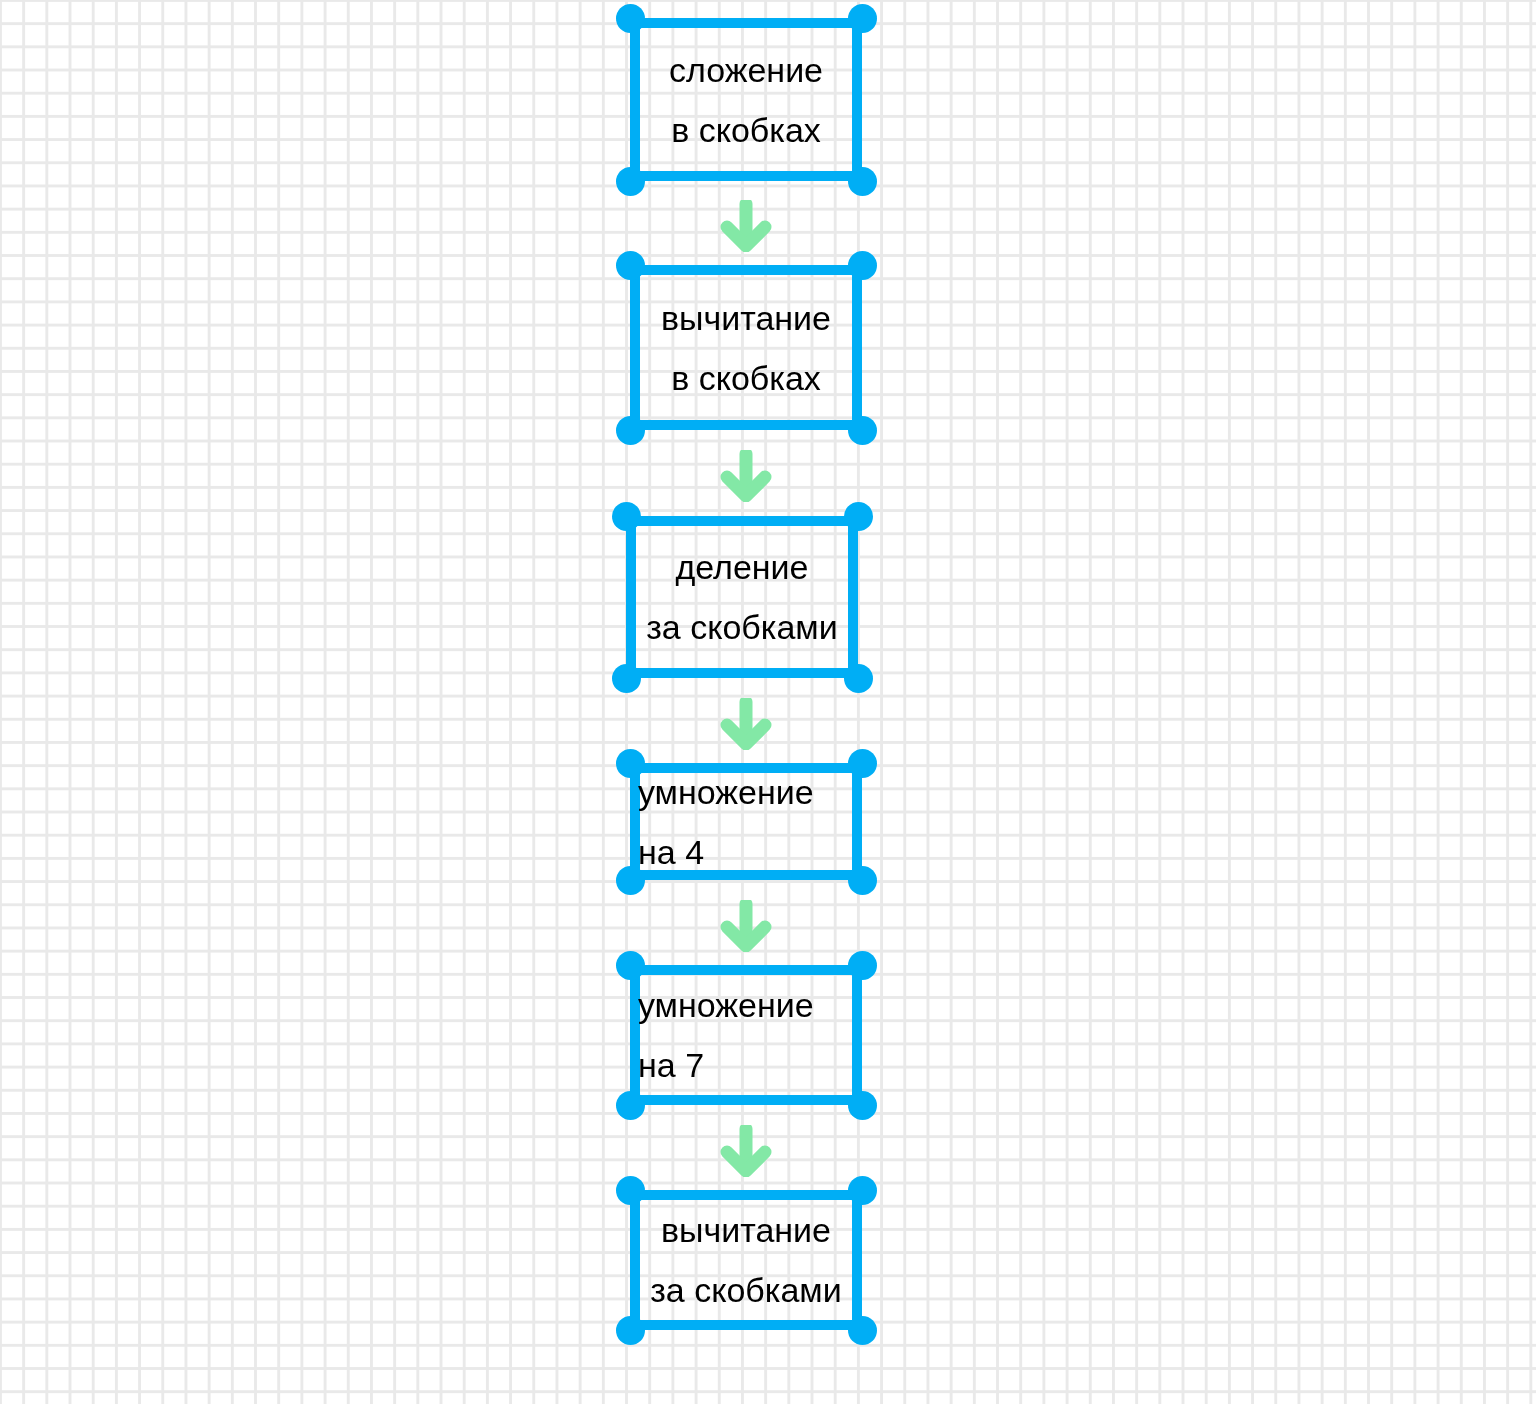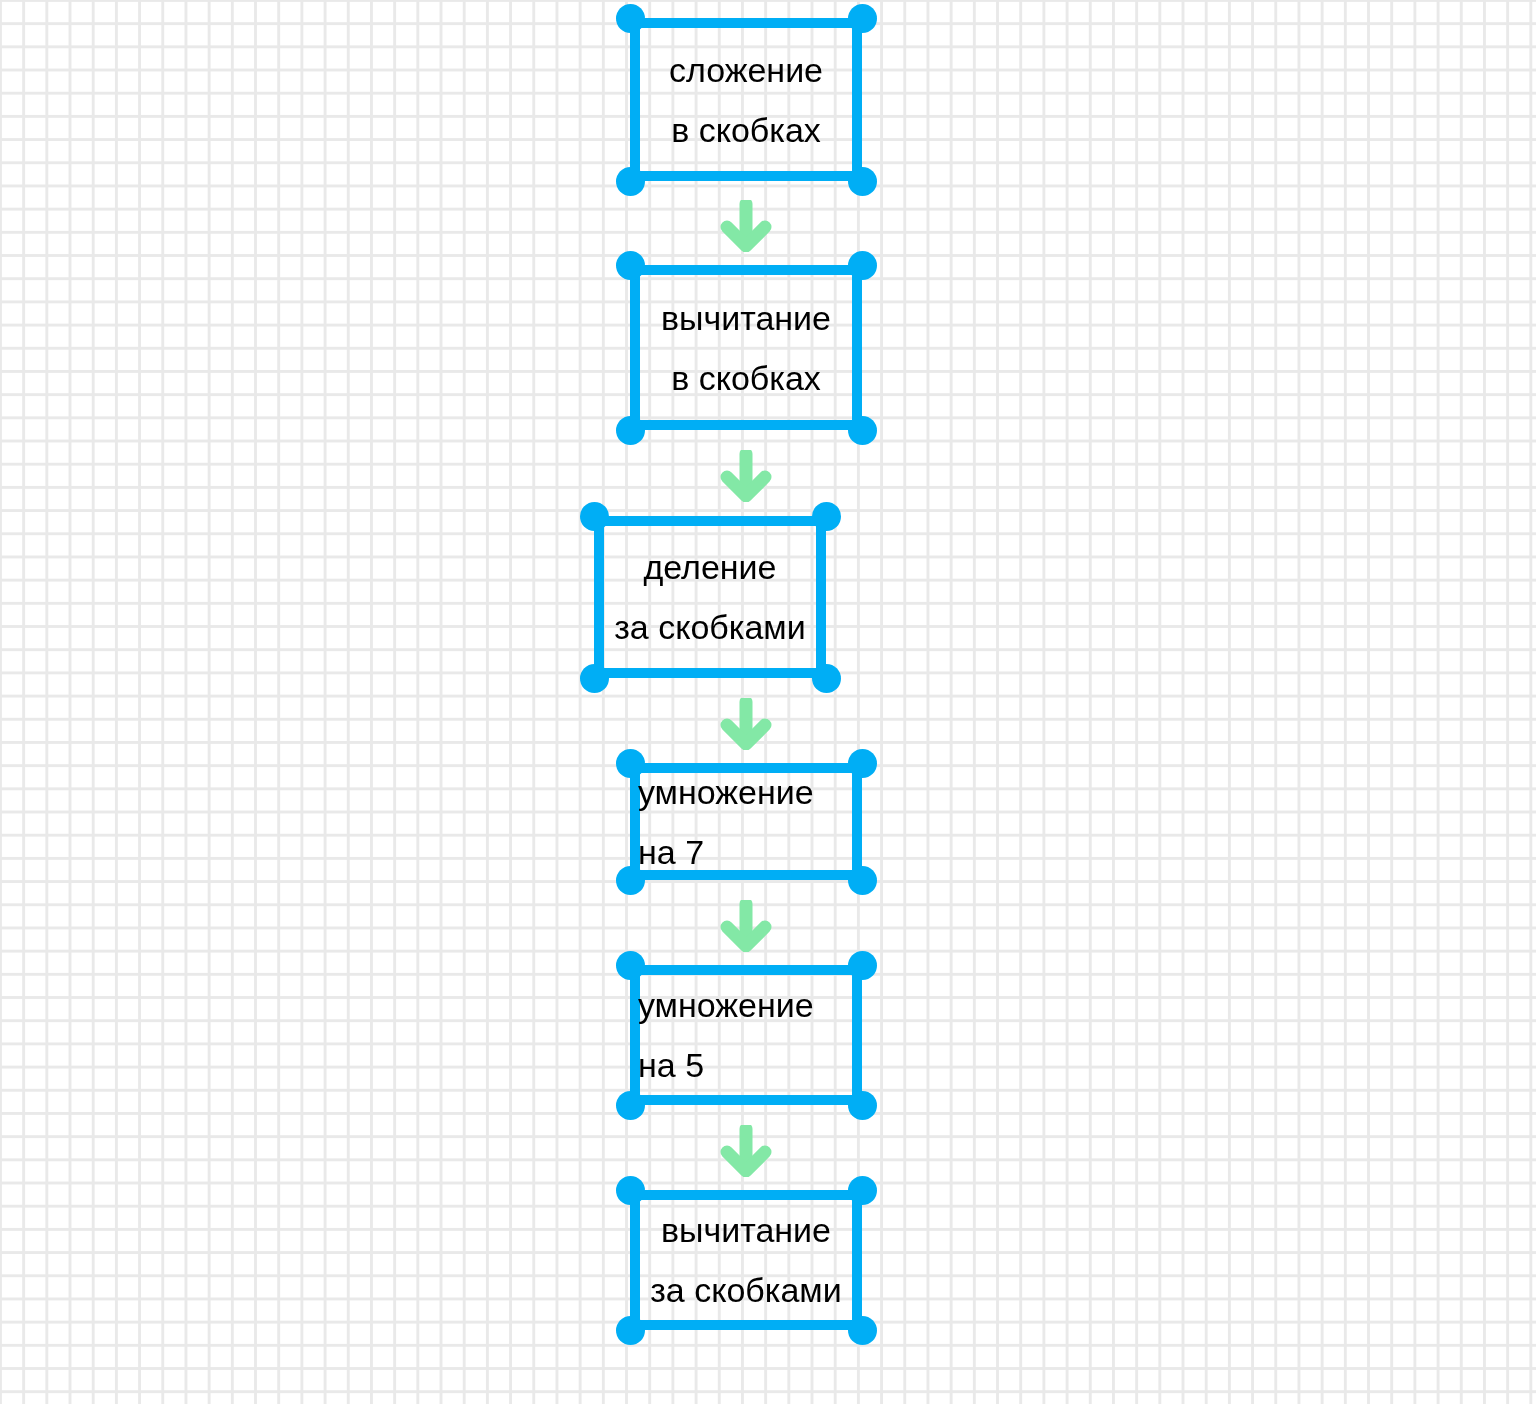--- a/index.html
+++ b/index.html
@@ -132,21 +132,21 @@
       </div>
     </div>
 
     <div class="arrow" style="left:720px; top:450px; height:52px;">
       <svg viewBox="0 0 52 52" xmlns="http://www.w3.org/2000/svg" aria-hidden="true">
         <path d="M26 4 L26 44" stroke="#83e8a6" stroke-width="13" stroke-linecap="round" fill="none"></path>
         <path d="M7 27 L26 46 L45 27" stroke="#83e8a6" stroke-width="13" stroke-linecap="round" stroke-linejoin="round" fill="none"></path>
       </svg>
     </div>
 
-    <div class="node align-wide" style="left:594px; top:516px; width:232px; height:162px;text-align:right;">
+    <div class="node align-wide" style="left:626px; top:516px; width:232px; height:162px;text-align:right;">
       <div class="node-frame"></div>
       <span class="dot tl"></span>
       <span class="dot tr"></span>
       <span class="dot bl"></span>
       <span class="dot br"></span>
       <div class="node-label">
         <span class="l1">деление</span>
         <span class="l2">за скобками</span>
       </div>
     </div>
@@ -159,40 +159,40 @@
     </div>
 
     <div class="node align-left" style="left:630px; top:763px; width:232px; height:117px;">
       <div class="node-frame"></div>
       <span class="dot tl"></span>
       <span class="dot tr"></span>
       <span class="dot bl"></span>
       <span class="dot br"></span>
       <div class="node-label">
         <span class="l1">умножение</span>
+        <span class="l2">на 4</span>
+      </div>
+    </div>
+
+    <div class="arrow" style="left:720px; top:900px; height:52px;">
+      <svg viewBox="0 0 52 52" xmlns="http://www.w3.org/2000/svg" aria-hidden="true">
+        <path d="M26 4 L26 44" stroke="#83e8a6" stroke-width="13" stroke-linecap="round" fill="none"></path>
+        <path d="M7 27 L26 46 L45 27" stroke="#83e8a6" stroke-width="13" stroke-linecap="round" stroke-linejoin="round" fill="none"></path>
+      </svg>
+    </div>
+
+    <div class="node align-left" style="left:630px; top:965px; width:232px; height:140px;">
+      <div class="node-frame"></div>
+      <span class="dot tl"></span>
+      <span class="dot tr"></span>
+      <span class="dot bl"></span>
+      <span class="dot br"></span>
+      <div class="node-label">
+        <span class="l1">умножение</span>
         <span class="l2">на 7</span>
-      </div>
-    </div>
-
-    <div class="arrow" style="left:720px; top:900px; height:52px;">
-      <svg viewBox="0 0 52 52" xmlns="http://www.w3.org/2000/svg" aria-hidden="true">
-        <path d="M26 4 L26 44" stroke="#83e8a6" stroke-width="13" stroke-linecap="round" fill="none"></path>
-        <path d="M7 27 L26 46 L45 27" stroke="#83e8a6" stroke-width="13" stroke-linecap="round" stroke-linejoin="round" fill="none"></path>
-      </svg>
-    </div>
-
-    <div class="node align-left" style="left:630px; top:965px; width:232px; height:140px;">
-      <div class="node-frame"></div>
-      <span class="dot tl"></span>
-      <span class="dot tr"></span>
-      <span class="dot bl"></span>
-      <span class="dot br"></span>
-      <div class="node-label">
-        <span class="l1">умножение</span>
-        <span class="l2">на 5</span>
       </div>
     </div>
 
     <div class="arrow" style="left:720px; top:1125px; height:52px;">
       <svg viewBox="0 0 52 52" xmlns="http://www.w3.org/2000/svg" aria-hidden="true">
         <path d="M26 4 L26 44" stroke="#83e8a6" stroke-width="13" stroke-linecap="round" fill="none"></path>
         <path d="M7 27 L26 46 L45 27" stroke="#83e8a6" stroke-width="13" stroke-linecap="round" stroke-linejoin="round" fill="none"></path>
       </svg>
     </div>
 

